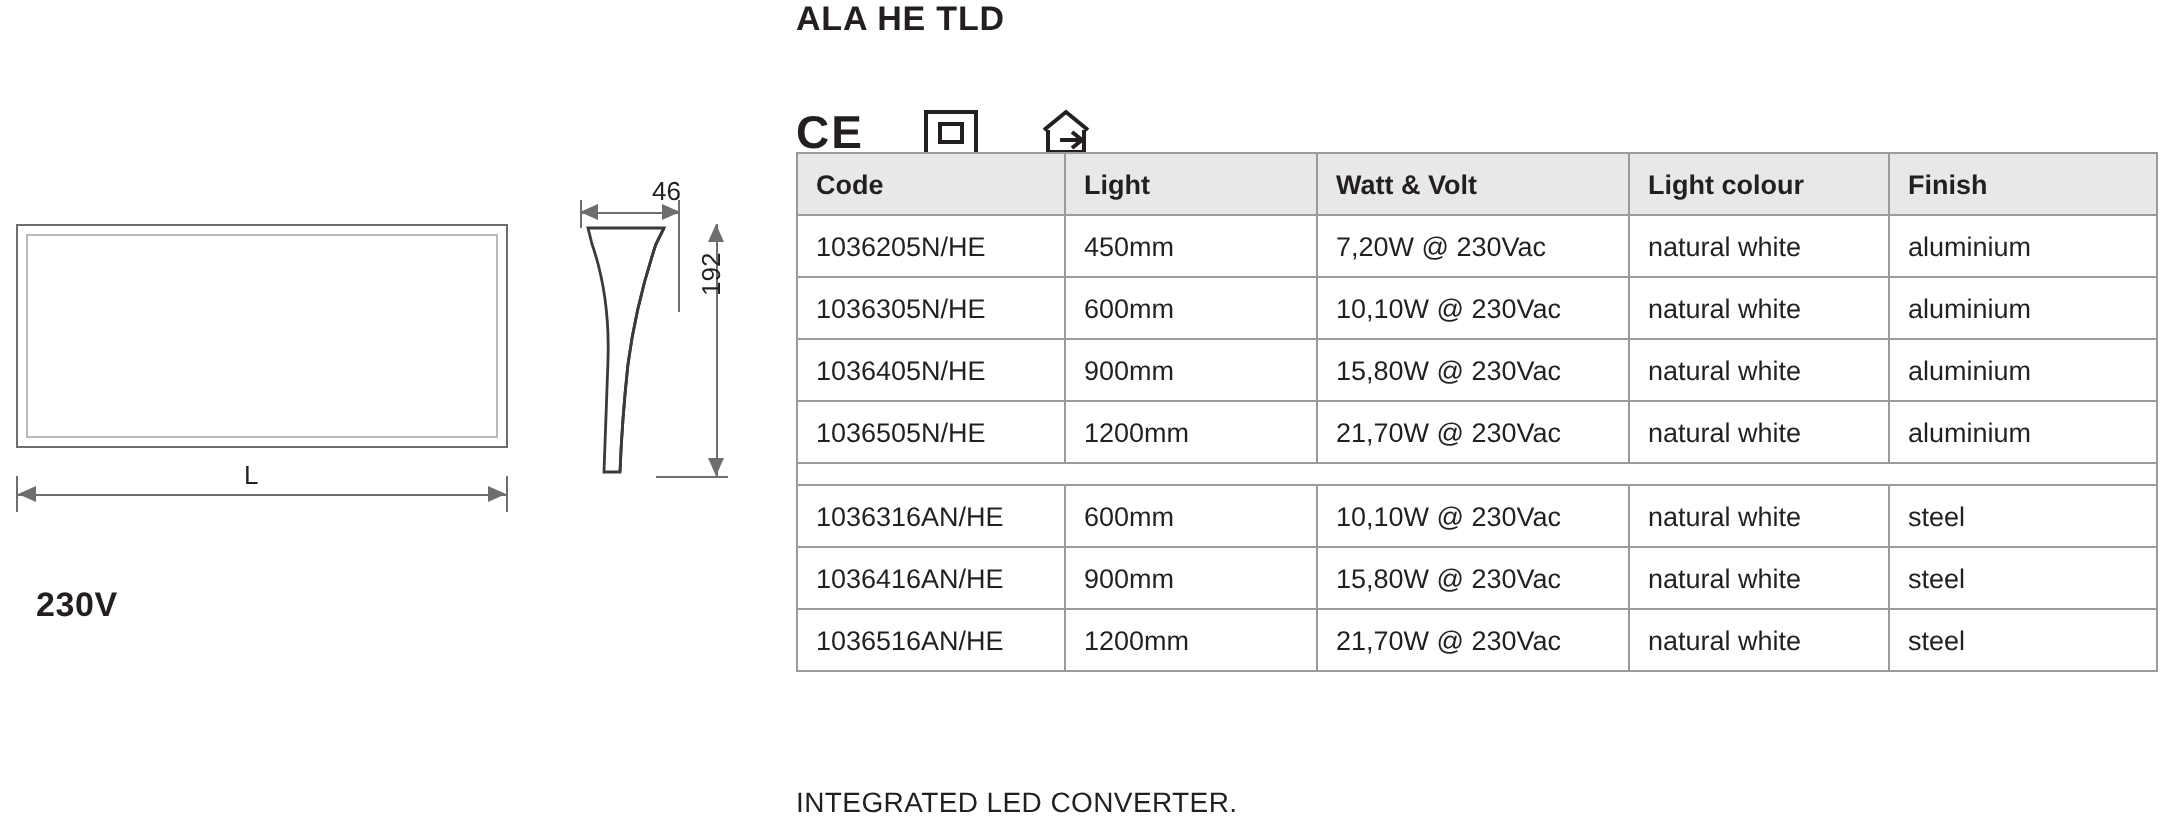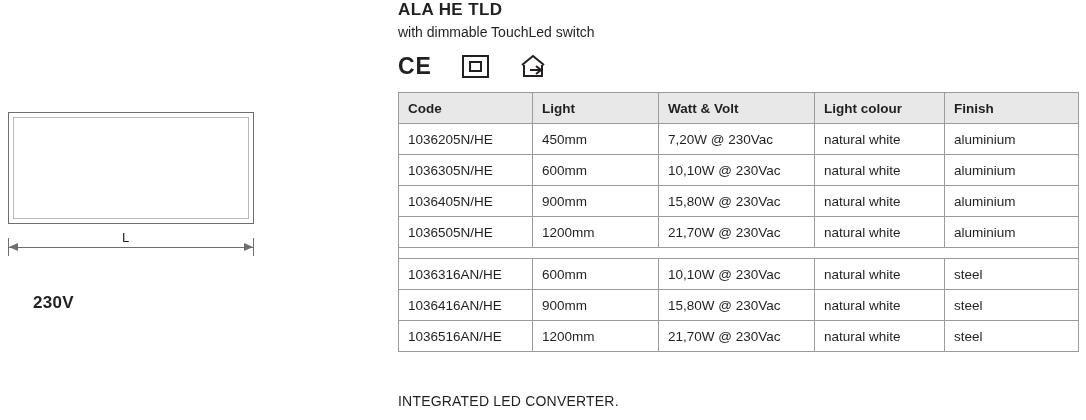--- a/index.html
+++ b/index.html
@@ -85,21 +85,21 @@
     position: absolute;
     left: 118px;
     top: 230px;
     font-size: 13px;
     color: #231f20;
     background: #ffffff;
     padding: 0 4px;
   }
   .voltage-label {
     position: absolute;
-    left: 33px;
+    left: 18px;
     top: 293px;
     font-size: 17px;
     font-weight: bold;
     color: #231f20;
     letter-spacing: 0.3px;
   }
 
   
   .section-view {
     position: absolute;
@@ -252,21 +252,21 @@
   .indoor-icon {
     width: 30px;
     height: 26px;
     position: relative;
   }
 
   
   .spec-table {
     position: absolute;
     left: 0;
-    top: 92px;
+    top: 76px;
     width: 680px;
     border-collapse: collapse;
     font-size: 13.5px;
     table-layout: fixed;
     padding-left: 43px;
   }
   .spec-table th, .spec-table td {
     border: 1px solid #9b9b9b;
     padding: 6px 9px;
     text-align: left;
@@ -317,26 +317,44 @@
 
     <div class="dim-L"></div>
     <div class="dim-L-tick-left"></div>
     <div class="dim-L-tick-right"></div>
     <div class="dim-L-arrow-l"></div>
     <div class="dim-L-arrow-r"></div>
     <div class="dim-L-label">L</div>
 
     <div class="voltage-label">230V</div>
 
+    <div class="section-view">
+      <div class="sec-top-dim-line"></div>
+      <div class="sec-top-arrow-l"></div>
+      <div class="sec-top-arrow-r"></div>
+      <div class="sec-top-tick-l"></div>
+      <div class="sec-top-tick-r"></div>
+      <div class="sec-46">46</div>
+
+      <svg class="profile-shape" viewBox="0 0 54 126">
+        <path d="M6 2 L44 2 L40 10 Q30 40 26 70 Q23 98 22 124 L14 124 Q15 96 16 68 Q17 36 8 10 Z" fill="#ffffff" stroke="#3a3a3a" stroke-width="1.4"></path>
+        <path d="M44 2 L40 10 Q30 40 26 70 Q23 98 22 124" fill="none" stroke="#3a3a3a" stroke-width="1.4"></path>
+      </svg>
+
+      <div class="sec-right-line"></div>
+      <div class="sec-right-arrow-t"></div>
+      <div class="sec-right-arrow-b"></div>
+      <div class="sec-tick-bottom"></div>
+      <div class="sec-192">192</div>
+    </div>
   </div>
 
   <div class="right-panel">
 
     <div class="title">ALA HE TLD</div>
-    <div class="subtitle">with dimmable TouchLed switch</div>
 
     <div class="icon-row">
       <span class="ce-mark">CE</span>
       <span class="class2-icon"></span>
       <span class="indoor-icon">
         <svg viewBox="0 0 30 26" width="30" height="26">
           <path d="M3 12 L14 3 L25 12" fill="none" stroke="#231f20" stroke-width="2"></path>
           <path d="M5 12 L5 23 L23 23 L23 12" fill="none" stroke="#231f20" stroke-width="2"></path>
           <path d="M11 17 L21 17" fill="none" stroke="#231f20" stroke-width="2"></path>
           <path d="M17 13 L22 17 L17 21" fill="none" stroke="#231f20" stroke-width="2"></path>

